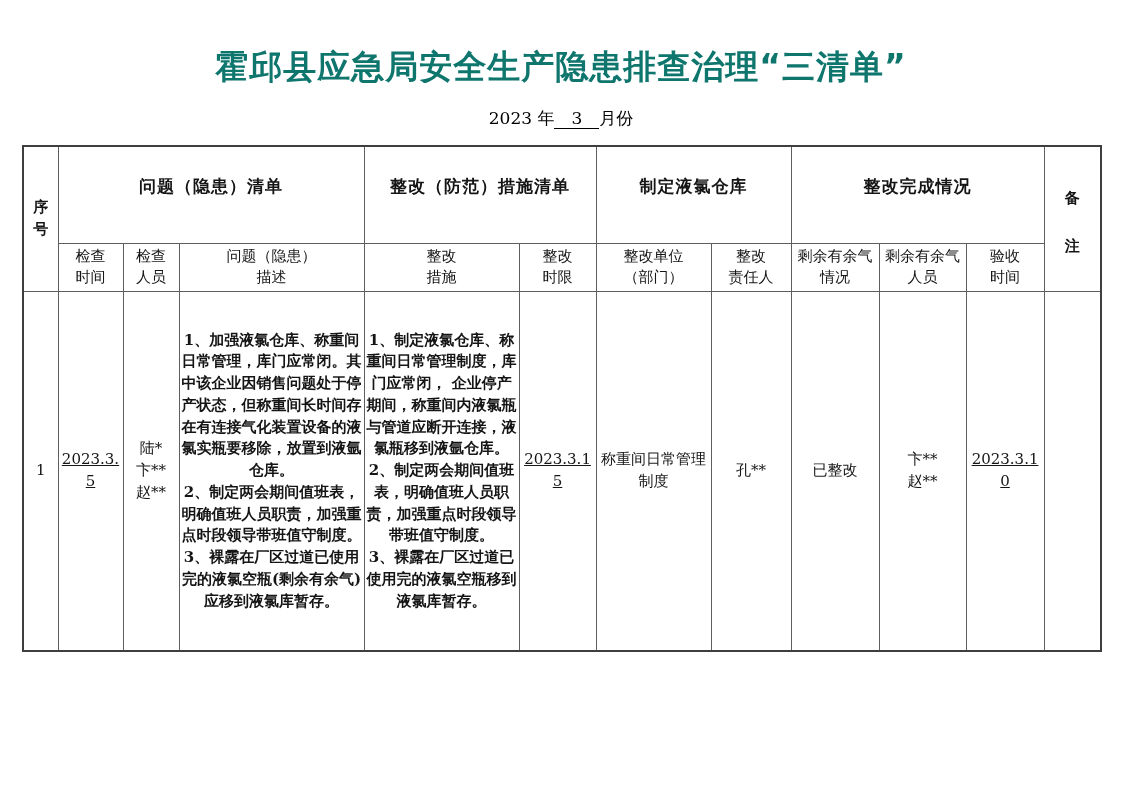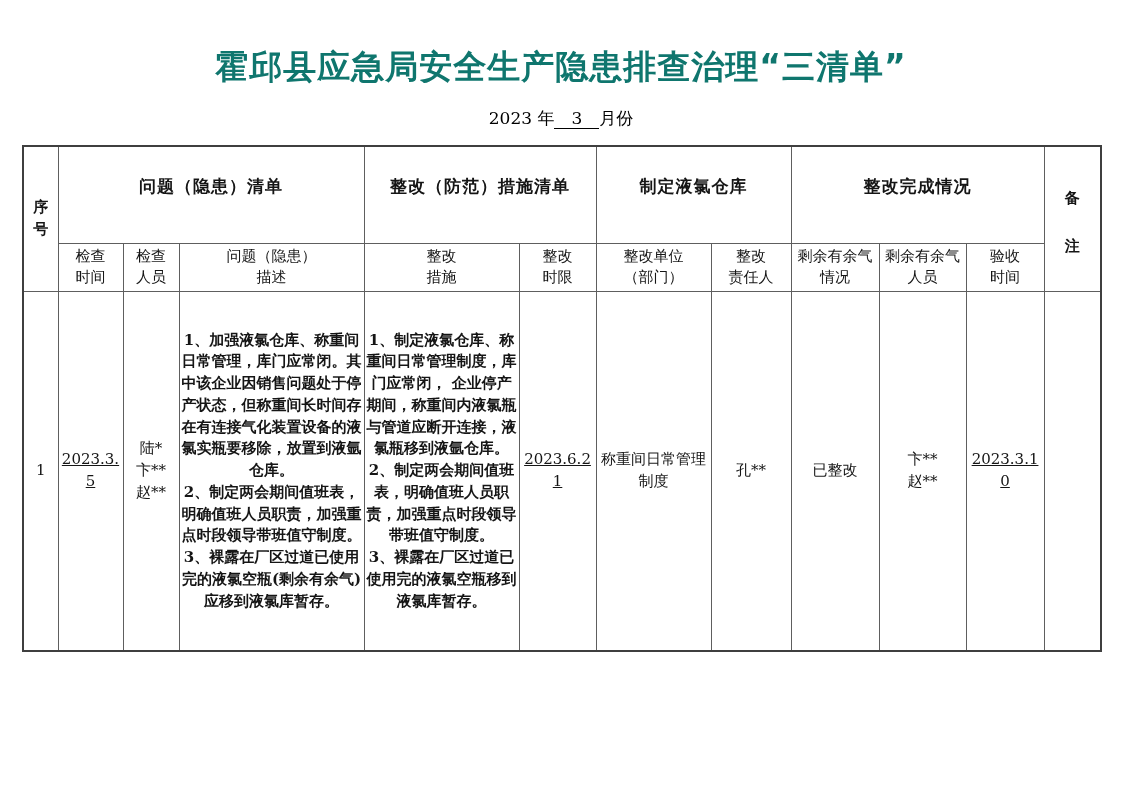--- a/index.html
+++ b/index.html
@@ -156,21 +156,21 @@
       <td class="datecell">2023.3.5</td>
       <td class="persons">陆*
 卞**
 赵**</td>
       <td class="longtext">1、加强液氯仓库、称重间日常管理，库门应常闭。其中该企业因销售问题处于停产状态，但称重间长时间存在有连接气化装置设备的液氯实瓶要移除，放置到液氩仓库。
 2、制定两会期间值班表，明确值班人员职责，加强重点时段领导带班值守制度。
 3、裸露在厂区过道已使用完的液氯空瓶(剩余有余气)应移到液氯库暂存。</td>
       <td class="longtext">1、制定液氯仓库、称重间日常管理制度，库门应常闭， 企业停产期间，称重间内液氯瓶与管道应断开连接，液氯瓶移到液氩仓库。
 2、制定两会期间值班表，明确值班人员职责，加强重点时段领导带班值守制度。
 3、裸露在厂区过道已使用完的液氯空瓶移到液氯库暂存。</td>
-      <td class="datecell">2023.6.21</td>
+      <td class="datecell">2023.3.15</td>
       <td class="unitcell">称重间日常管理制度</td>
       <td>孔**</td>
       <td>已整改</td>
       <td class="persons">卞**
 赵**</td>
       <td class="datecell">2023.3.10</td>
       <td></td>
     </tr>
   </tbody>
     </table>

